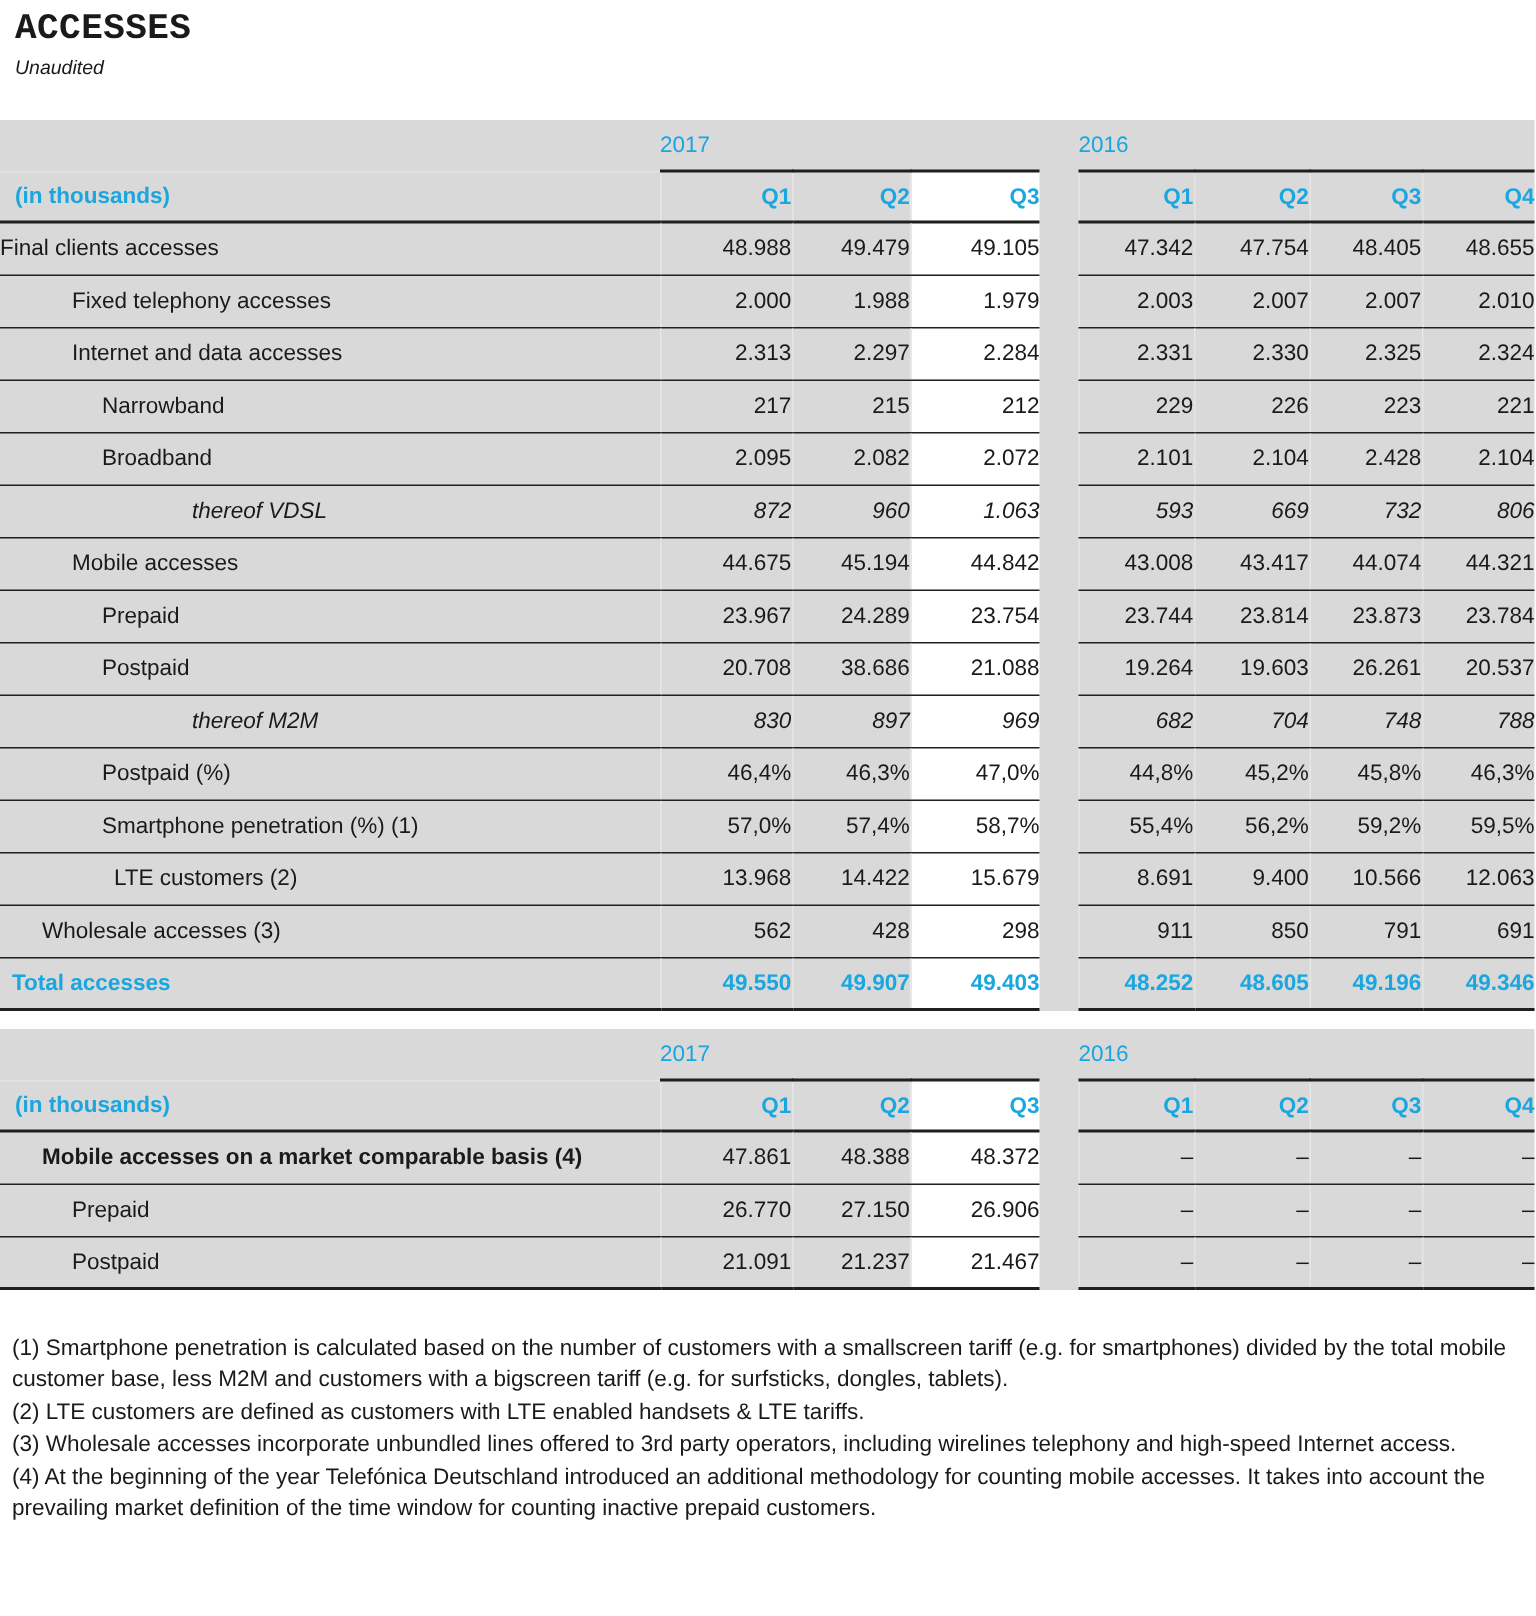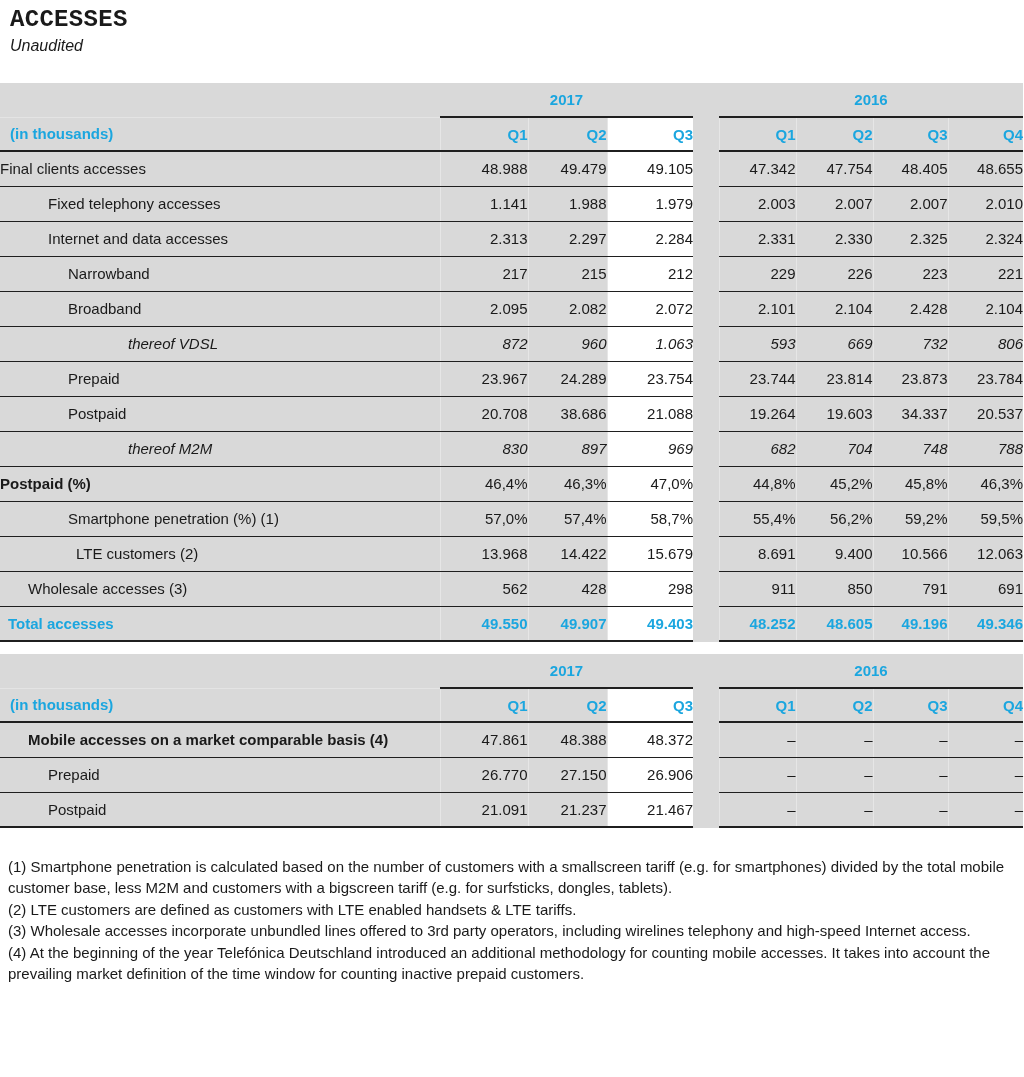--- a/index.html
+++ b/index.html
@@ -17,21 +17,21 @@
     font-family:"Liberation Sans","DejaVu Sans",sans-serif;
   }
   .page-title{
     font-size:24px;
     font-weight:bold;
     margin:6px 0 0 10px;
     letter-spacing:0.3px;
     font-family:Liberation Mono, monospace;
   }
   .page-subtitle{
-    font-size:16px;
+    font-size:13px;
     font-style:italic;
     margin:4px 0 0 10px;
   }
   table.fin{
     border-collapse:collapse;
     table-layout:fixed;
     width:1022px;
     background:var(--gray);
     margin-top:28px;
   }
@@ -41,22 +41,21 @@
     height:35px;
     padding:0;
     vertical-align:middle;
     border-bottom:1px solid var(--line);
     white-space:normal;
   }
   td.gap{border-bottom:none !important;border-left:none !important;}
   tr.yearRow td{border-bottom:none;height:34px;}
   tr.yearRow td.year{
     border-bottom:2px solid var(--line);
-    text-align:center;
-    font-weight:bold;
+    font-weight:normal;
     color:var(--blue);
   }
   tr.yearRow td.ylbl{border-bottom:1px solid #E4E4E4;}
   tr.qRow td{border-bottom:2px solid var(--line);height:34px;}
   td.lbl{text-align:left;padding-right:6px;}
   td.val{
     text-align:right;
     padding-right:10px;
     border-left:1px solid #E6E6E6;
   }
@@ -119,21 +118,21 @@
         <td class="val">49.479</td>
         <td class="val hl">49.105</td>
         <td class="gap"></td>
         <td class="val">47.342</td>
         <td class="val">47.754</td>
         <td class="val">48.405</td>
         <td class="val">48.655</td>
       </tr>
       <tr>
         <td class="lbl" style="padding-left: 48px;">Fixed telephony accesses</td>
-        <td class="val">1.141</td>
+        <td class="val">2.000</td>
         <td class="val">1.988</td>
         <td class="val hl">1.979</td>
         <td class="gap"></td>
         <td class="val">2.003</td>
         <td class="val">2.007</td>
         <td class="val">2.007</td>
         <td class="val">2.010</td>
       </tr>
       <tr>
         <td class="lbl" style="padding-left: 48px;">Internet and data accesses</td>
@@ -173,54 +172,65 @@
         <td class="val italic">872</td>
         <td class="val italic">960</td>
         <td class="val italic hl">1.063</td>
         <td class="gap"></td>
         <td class="val italic">593</td>
         <td class="val italic">669</td>
         <td class="val italic">732</td>
         <td class="val italic">806</td>
       </tr>
       <tr>
+        <td class="lbl" style="padding-left: 48px;">Mobile accesses</td>
+        <td class="val">44.675</td>
+        <td class="val">45.194</td>
+        <td class="val hl">44.842</td>
+        <td class="gap"></td>
+        <td class="val">43.008</td>
+        <td class="val">43.417</td>
+        <td class="val">44.074</td>
+        <td class="val">44.321</td>
+      </tr>
+      <tr>
         <td class="lbl" style="padding-left: 68px;">Prepaid</td>
         <td class="val">23.967</td>
         <td class="val">24.289</td>
         <td class="val hl">23.754</td>
         <td class="gap"></td>
         <td class="val">23.744</td>
         <td class="val">23.814</td>
         <td class="val">23.873</td>
         <td class="val">23.784</td>
       </tr>
       <tr>
         <td class="lbl" style="padding-left: 68px;">Postpaid</td>
         <td class="val">20.708</td>
         <td class="val">38.686</td>
         <td class="val hl">21.088</td>
         <td class="gap"></td>
         <td class="val">19.264</td>
         <td class="val">19.603</td>
-        <td class="val">34.337</td>
+        <td class="val">26.261</td>
         <td class="val">20.537</td>
       </tr>
       <tr>
         <td class="lbl italic" style="padding-left: 128px;">thereof M2M</td>
         <td class="val italic">830</td>
         <td class="val italic">897</td>
         <td class="val italic hl">969</td>
         <td class="gap"></td>
         <td class="val italic">682</td>
         <td class="val italic">704</td>
         <td class="val italic">748</td>
         <td class="val italic">788</td>
       </tr>
       <tr>
-        <td class="lbl" style=" font-weight: bold;">Postpaid (%)</td>
+        <td class="lbl" style="padding-left: 68px;">Postpaid (%)</td>
         <td class="val">46,4%</td>
         <td class="val">46,3%</td>
         <td class="val hl">47,0%</td>
         <td class="gap"></td>
         <td class="val">44,8%</td>
         <td class="val">45,2%</td>
         <td class="val">45,8%</td>
         <td class="val">46,3%</td>
       </tr>
       <tr>

